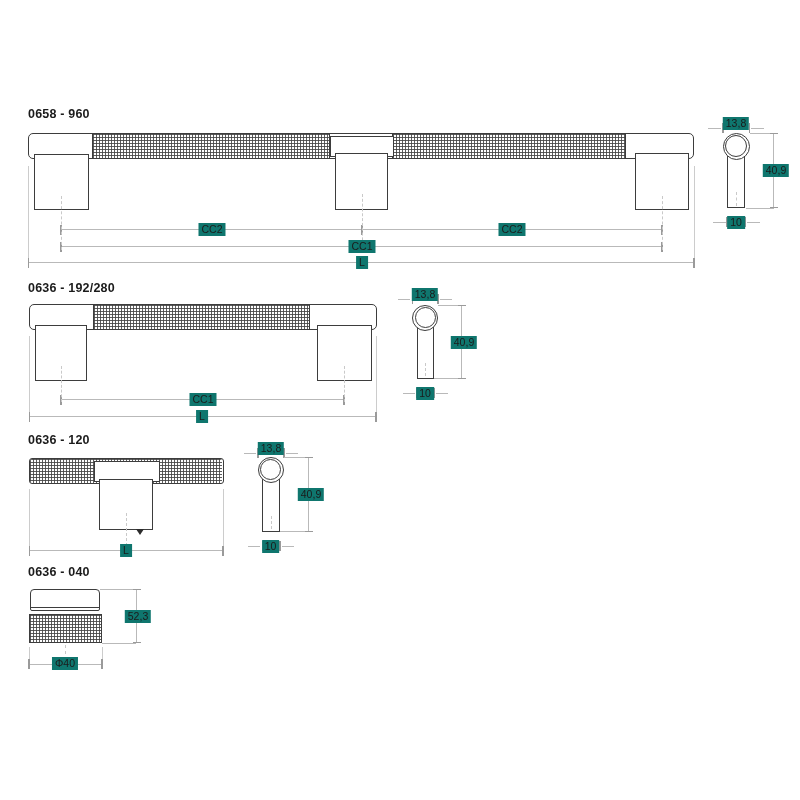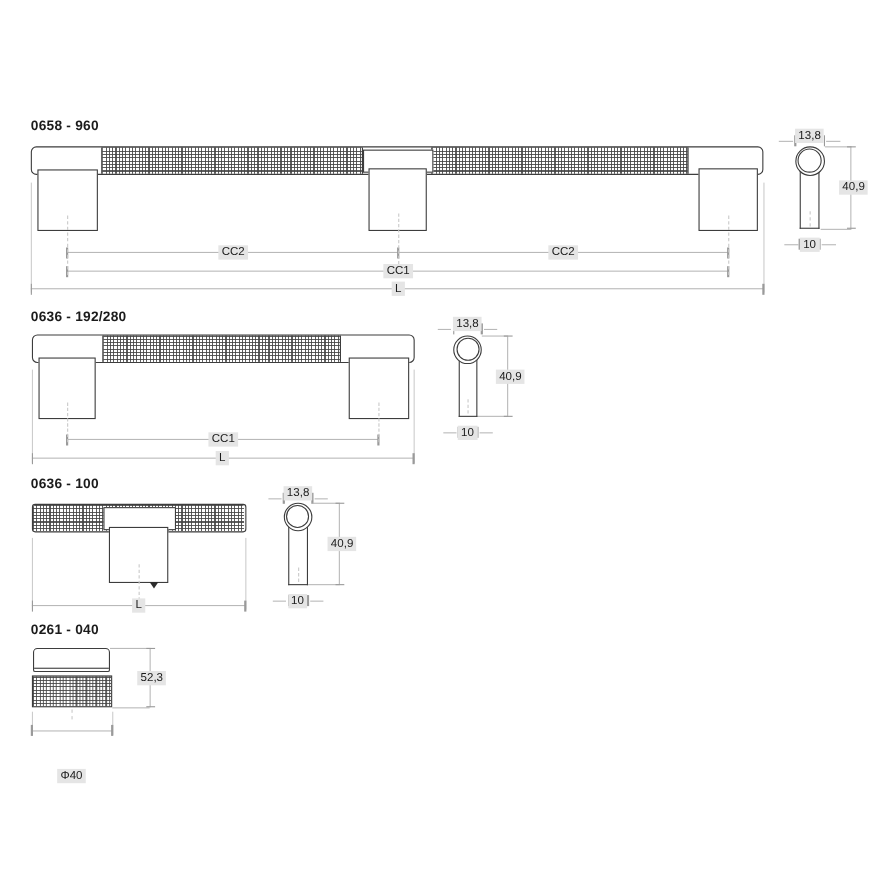--- a/index.html
+++ b/index.html
@@ -39,21 +39,21 @@
       border-right:4px solid transparent;border-top:6px solid #2c2c2c;z-index:4;}
   
   .dl{position:absolute;height:1px;background:#b9b9b9;}          
   .vl{position:absolute;width:1px;background:#b9b9b9;}           
   .ext{position:absolute;width:1px;background:#cccccc;}          
   .dashv{position:absolute;width:0;border-left:1px dashed #c9c9c9;z-index:4;}
   .tick{position:absolute;width:1.6px;height:10px;background:#9a9a9a;}   
   .htick{position:absolute;width:8px;height:1.4px;background:#9a9a9a;}   
   .flank{position:absolute;height:1px;background:#b9b9b9;}
   .lbl{
-    position:absolute;transform:translateX(-50%);background:#e5e5e5;
+    position:absolute;transform:translateX(-50%);background:#0f766e;
     font-size:10.5px;line-height:13px;height:13px;padding:0 3px;white-space:nowrap;
     color:#1b1b1b;z-index:6;text-align:right;
   }
 </style>
 </head>
 <body>
 
 <div id="sheet">
 
   <section>
@@ -157,21 +157,21 @@
     <div class="htick" style="left:457.5px;top:377.5px;"></div>
     <div class="lbl" style="left:464px;top:336px;">40,9</div>
     <div class="tick" style="left:416px;top:388px;"></div>
     <div class="tick" style="left:433.5px;top:388px;"></div>
     <div class="flank" style="left:403px;top:393px;width:12px;"></div>
     <div class="flank" style="left:436px;top:393px;width:12px;"></div>
     <div class="lbl" style="left:425px;top:387px;">10</div>
   </section>
 
   <section>
-    <div class="title" style="left:28px;top:433px;">0636 - 100</div>
+    <div class="title" style="left:28px;top:433px;">0636 - 120</div>
 
     <div class="bar" style="left:28.5px;top:458px;width:195px;height:26px;border-radius:3px;">
       <div class="knurl noedge" style="left:0;width:192px;border-radius:2px;"></div>
     </div>
     <div class="neck" style="left:94px;top:461px;width:66px;height:21px;"></div>
 
     <div class="post" style="left:99px;top:479px;width:54px;height:51px;"></div>
     <div class="arrow-down" style="left:136px;top:529px;"></div>
 
     <div class="dashv" style="left:125.5px;top:513px;height:33px;"></div>
@@ -200,35 +200,35 @@
     <div class="htick" style="left:304.5px;top:530.5px;"></div>
     <div class="lbl" style="left:311px;top:488px;">40,9</div>
     <div class="tick" style="left:261.5px;top:541px;"></div>
     <div class="tick" style="left:279px;top:541px;"></div>
     <div class="flank" style="left:248px;top:546px;width:12px;"></div>
     <div class="flank" style="left:281.5px;top:546px;width:12px;"></div>
     <div class="lbl" style="left:270.5px;top:540px;">10</div>
   </section>
 
   <section>
-    <div class="title" style="left:28px;top:565px;">0261 - 040</div>
+    <div class="title" style="left:28px;top:565px;">0636 - 040</div>
 
     <div class="knob-top" style="left:30px;top:589px;width:70px;height:22px;"></div>
     <div class="knob-line" style="left:31px;top:607px;width:68px;"></div>
     <div class="knob-knurl" style="left:28.5px;top:613.5px;width:73px;height:29.5px;"></div>
 
     <div class="dl" style="left:100px;top:589px;width:36px;"></div>
     <div class="dl" style="left:102px;top:642.5px;width:34px;"></div>
     <div class="vl" style="left:136px;top:589px;height:54px;"></div>
     <div class="htick" style="left:132.5px;top:588.5px;"></div>
     <div class="htick" style="left:132.5px;top:642px;"></div>
     <div class="lbl" style="left:138px;top:610px;">52,3</div>
 
     <div class="dashv" style="left:64.5px;top:645px;height:9px;"></div>
     <div class="ext" style="left:28.5px;top:647px;height:21px;"></div>
     <div class="ext" style="left:101.5px;top:647px;height:21px;"></div>
     <div class="dl" style="left:28.5px;top:663.5px;width:73px;"></div>
     <div class="tick" style="left:28px;top:659px;"></div>
     <div class="tick" style="left:101px;top:659px;"></div>
-    <div class="lbl" style="left:65px;top:657px;margin-top:42px;">Φ40</div>
+    <div class="lbl" style="left:65px;top:657px;">Φ40</div>
   </section>
 
 </div>
 
 </body></html>

